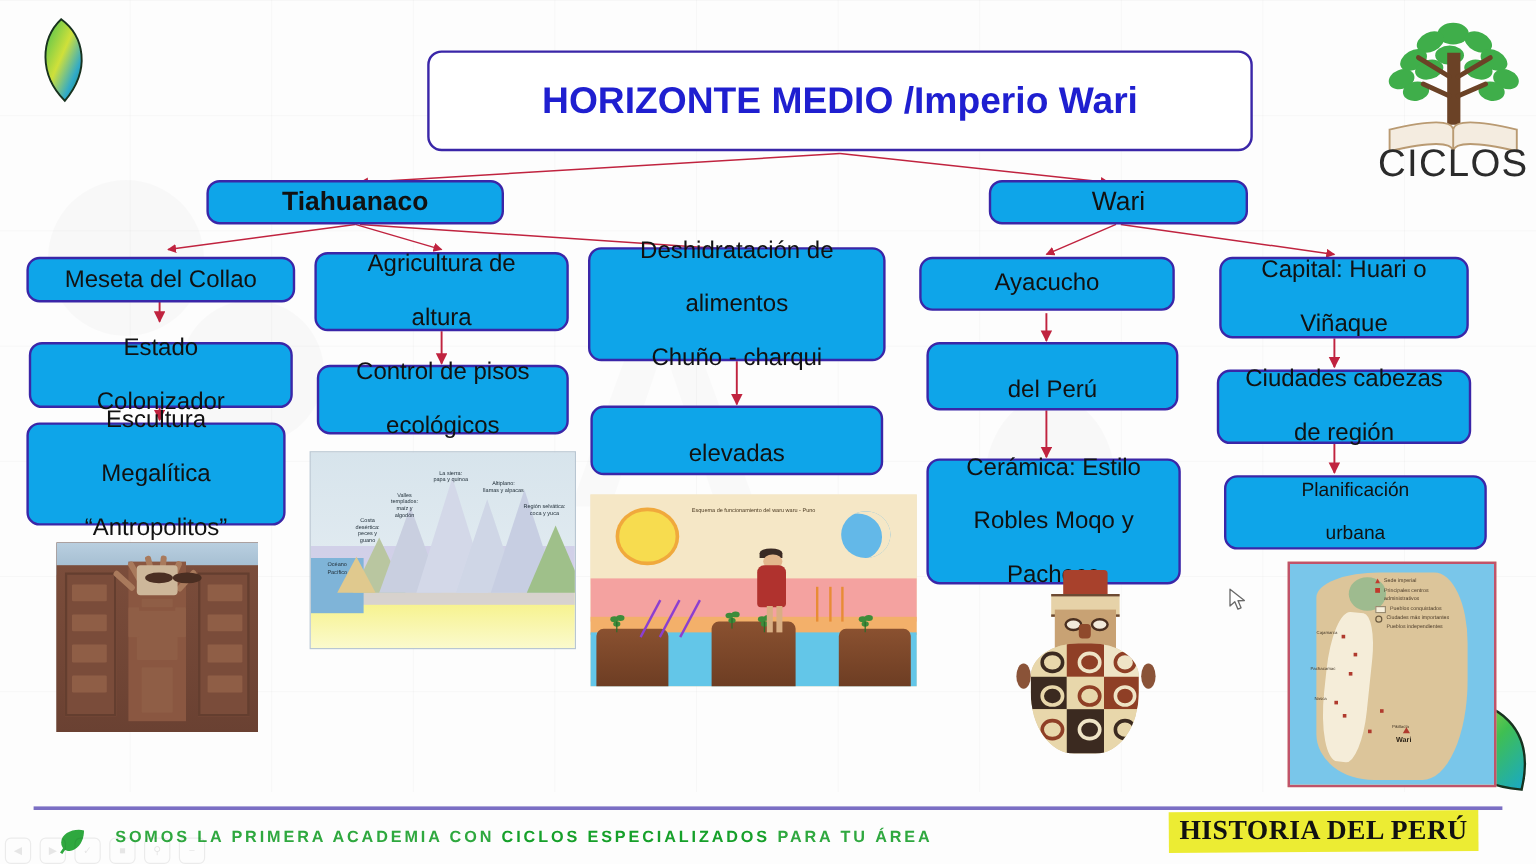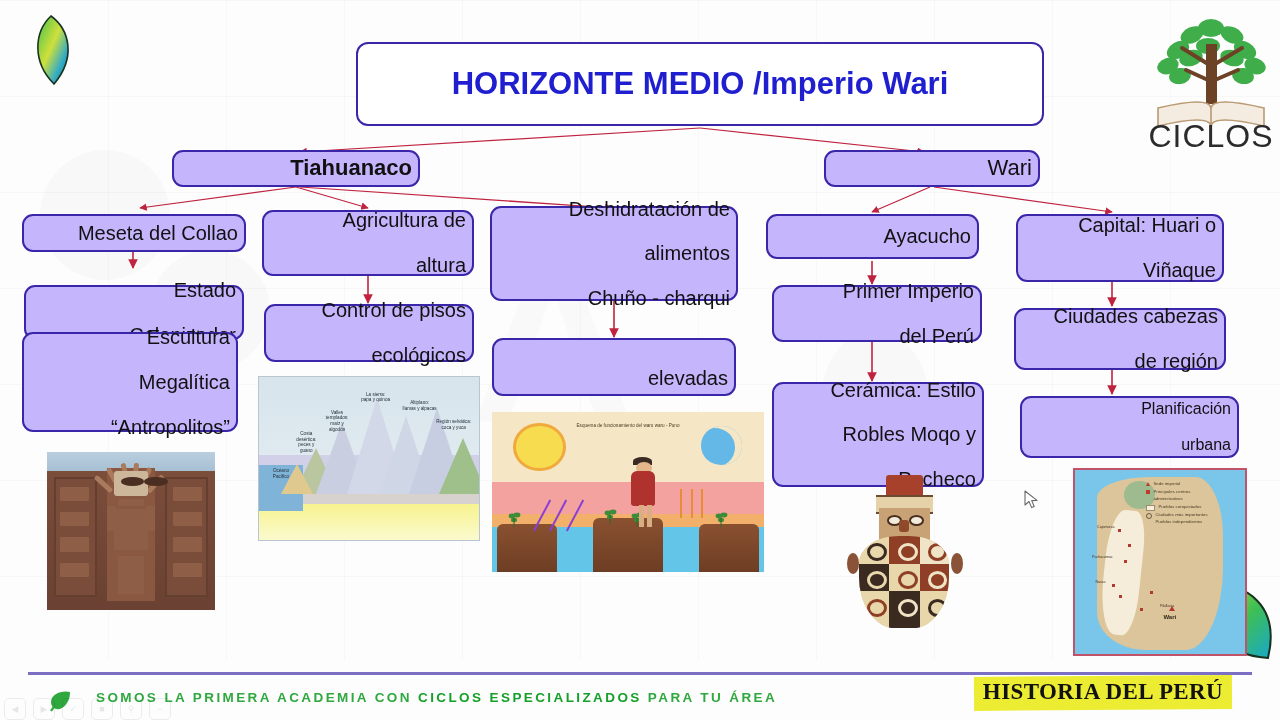--- a/index.html
+++ b/index.html
@@ -24,21 +24,21 @@
   
   .leaf-tl{position:absolute;left:22px;top:14px;width:58px;height:72px;}
 
   
   .savia{position:absolute;left:1146px;top:8px;width:130px;height:150px;}
   .savia-word{position:absolute;left:1146px;top:118px;width:130px;text-align:center;
     font-size:32px;letter-spacing:1px;color:#2b2b2b;font-family:"Liberation Sans",sans-serif;}
 
   
   .box{position:absolute;box-sizing:border-box;border:2px solid #3a26a8;border-radius:11px;
-    background:#c4b5fd;display:flex;align-items:center;justify-content:center;text-align:right;
+    background:#0ea5e9;display:flex;align-items:center;justify-content:center;text-align:center;
     color:#111;line-height:1.12;padding:2px 6px;}
   .box span{display:block;width:100%;}
   .title-box{position:absolute;box-sizing:border-box;border:2px solid #3a26a8;border-radius:12px;
     background:#ffffff;display:flex;align-items:center;justify-content:center;}
   .title-text{font-size:31px;font-weight:bold;color:#1f1fd0;white-space:nowrap;}
   .b-bold{font-weight:bold;}
 
   
   .links{position:absolute;left:0;top:0;width:1280px;height:720px;pointer-events:none;}
 
@@ -234,21 +234,21 @@
 
   <div class="box" style="left:22px;top:214px;width:224px;height:38px;font-size:20px;">
     <span>Meseta del Collao</span>
   </div>
   <div class="box" style="left:24px;top:269px;width:220px;height:55px;font-size:20px;margin-top:16px;">
     <span>
       <span>Estado</span><br>
       <span>Colonizador</span>
     </span>
   </div>
-  <div class="box" style="left:22px;top:332px;width:216px;height:100px;font-size:20px;">
+  <div class="box" style="left:22px;top:352px;width:216px;height:86px;font-size:20px;">
     <span>
       <span>Escultura</span><br>
       <span>Megalítica</span><br>
       <span>“Antropolitos”</span>
     </span>
   </div>
 
   <div class="pic pic-monolith" style="left:47px;top:452px;width:168px;height:158px;">
     <div class="mono-sky"></div>
     <div class="mono-wall"></div>
@@ -408,21 +408,21 @@
     <div class="farmer-body" style="left:51%;top:37%;width:9%;height:22%;"></div>
     <div class="farmer-leg" style="left:54%;top:58%;width:2%;height:14%;"></div>
     <div class="farmer-leg" style="left:57%;top:58%;width:2%;height:14%;"></div>
   </div>
 
   <div class="box" style="left:766px;top:214px;width:213px;height:45px;font-size:20px;">
     <span>Ayacucho</span>
   </div>
   <div class="box" style="left:772px;top:285px;width:210px;height:57px;font-size:20px;">
     <span>
-      <span>Primer Imperio</span><br>
+      <br>
       <span>del Perú</span>
     </span>
   </div>
   <div class="box" style="left:772px;top:382px;width:212px;height:105px;font-size:20px;">
     <span>
       <span>Cerámica: Estilo</span><br>
       <span>Robles Moqo y</span><br>
       <span>Pacheco</span>
     </span>
   </div>

